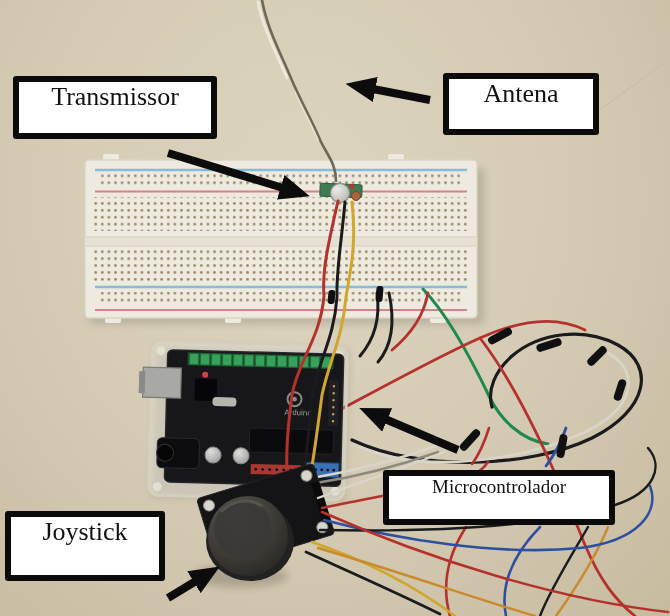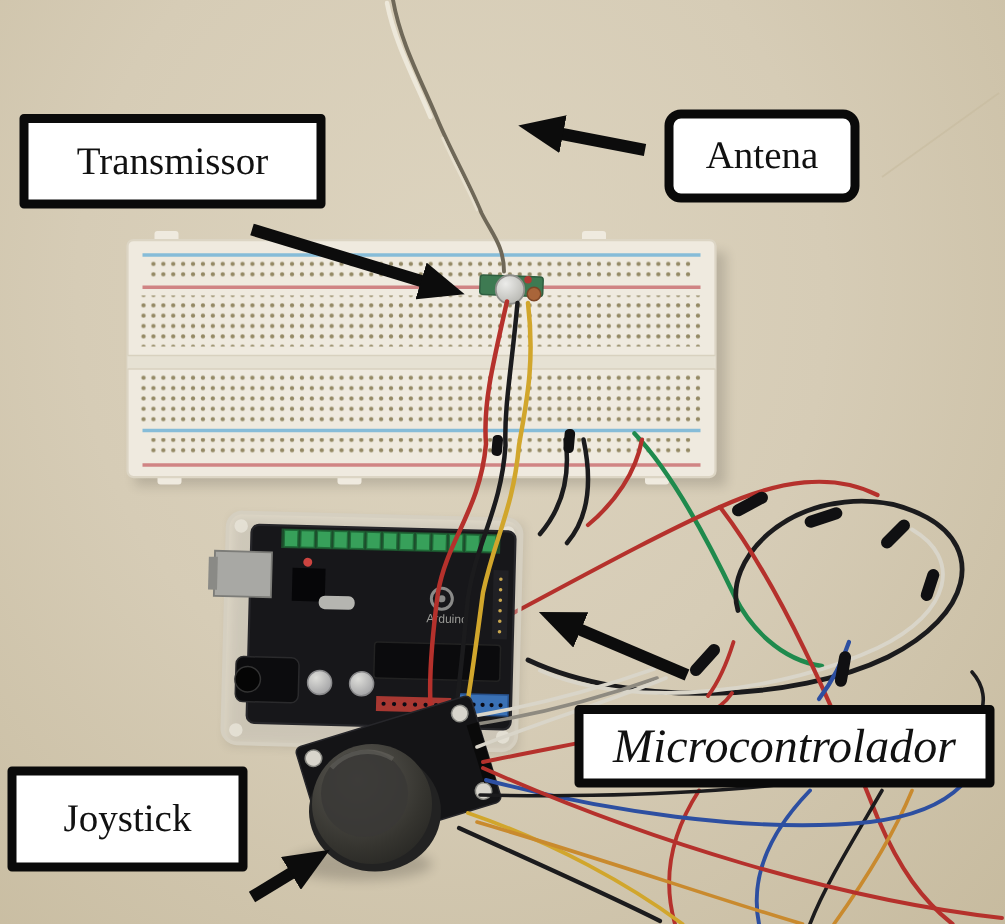--- a/index.html
+++ b/index.html
@@ -7,29 +7,29 @@
     width:670px;height:616px;position:relative;overflow:hidden;
     font-family:"Liberation Serif", serif;
     background: radial-gradient(ellipse at 45% 32%, #ddd4bf 0%, var(--background,#d6ccb6) 48%, #c7bb9f 100%);
   }
   .scene-svg{position:absolute;left:0;top:0;}
   .callout{
     position:absolute;
     background:var(--label_bg,#ffffff);
     border:6px solid var(--label_border,#0a0a0a);
     border-radius:3px;
-    display:flex;align-items:center;justify-content:center;
+    display:flex;align-items:flex-start;justify-content:center;
     color:var(--label_text,#111111);
     font-size:26px;
     box-sizing:border-box;
     white-space:nowrap;
   }
   #lbl-transmissor{left:13px; top:76px;  width:204px;height:63px;}
-  #lbl-antena     {left:443px;top:73px;  width:130px;height:62px;border-radius:11px;}
-  #lbl-micro      {left:383px;top:470px; width:280px;height:55px;font-size:32px;font-style:italic;}
+  #lbl-antena     {left:443px;top:73px;  width:156px;height:62px;}
+  #lbl-micro      {left:383px;top:470px; width:232px;height:55px;font-size:19px;}
   #lbl-joystick   {left:5px;  top:511px; width:160px;height:70px;}
 </style>
 </head>
 <body>
 
 <svg class="scene-svg" width="670" height="616" viewBox="0 0 670 616">
   <defs>
     <filter id="soft" x="-30%" y="-30%" width="160%" height="160%">
         <feGaussianBlur stdDeviation="4"></feGaussianBlur>
       </filter>

